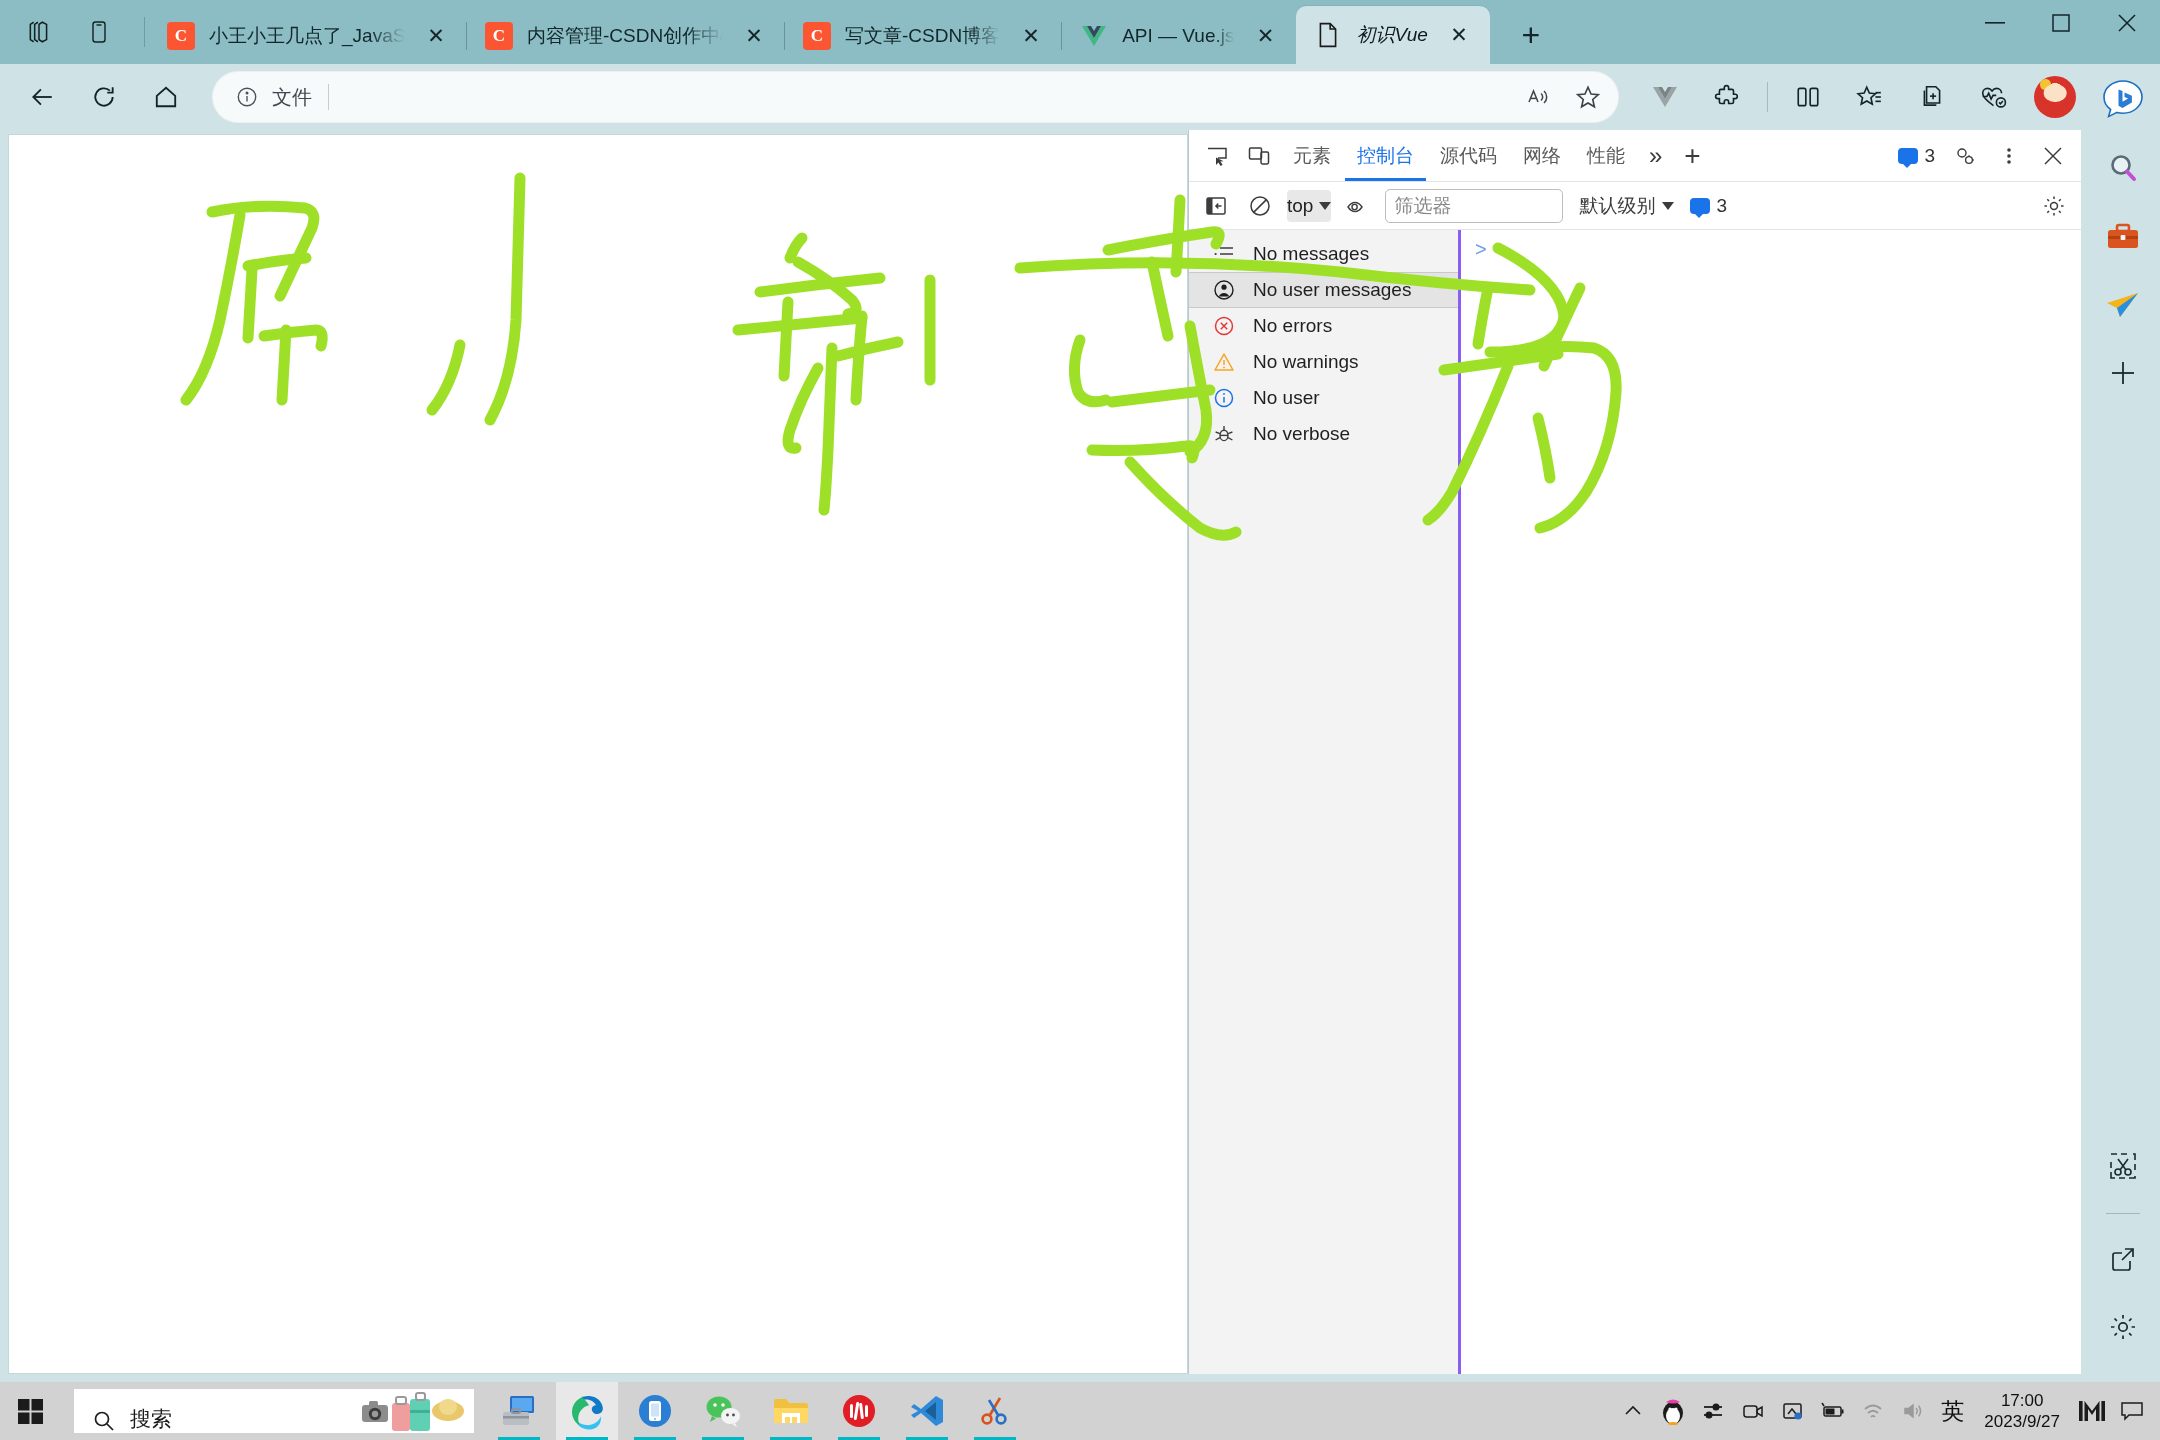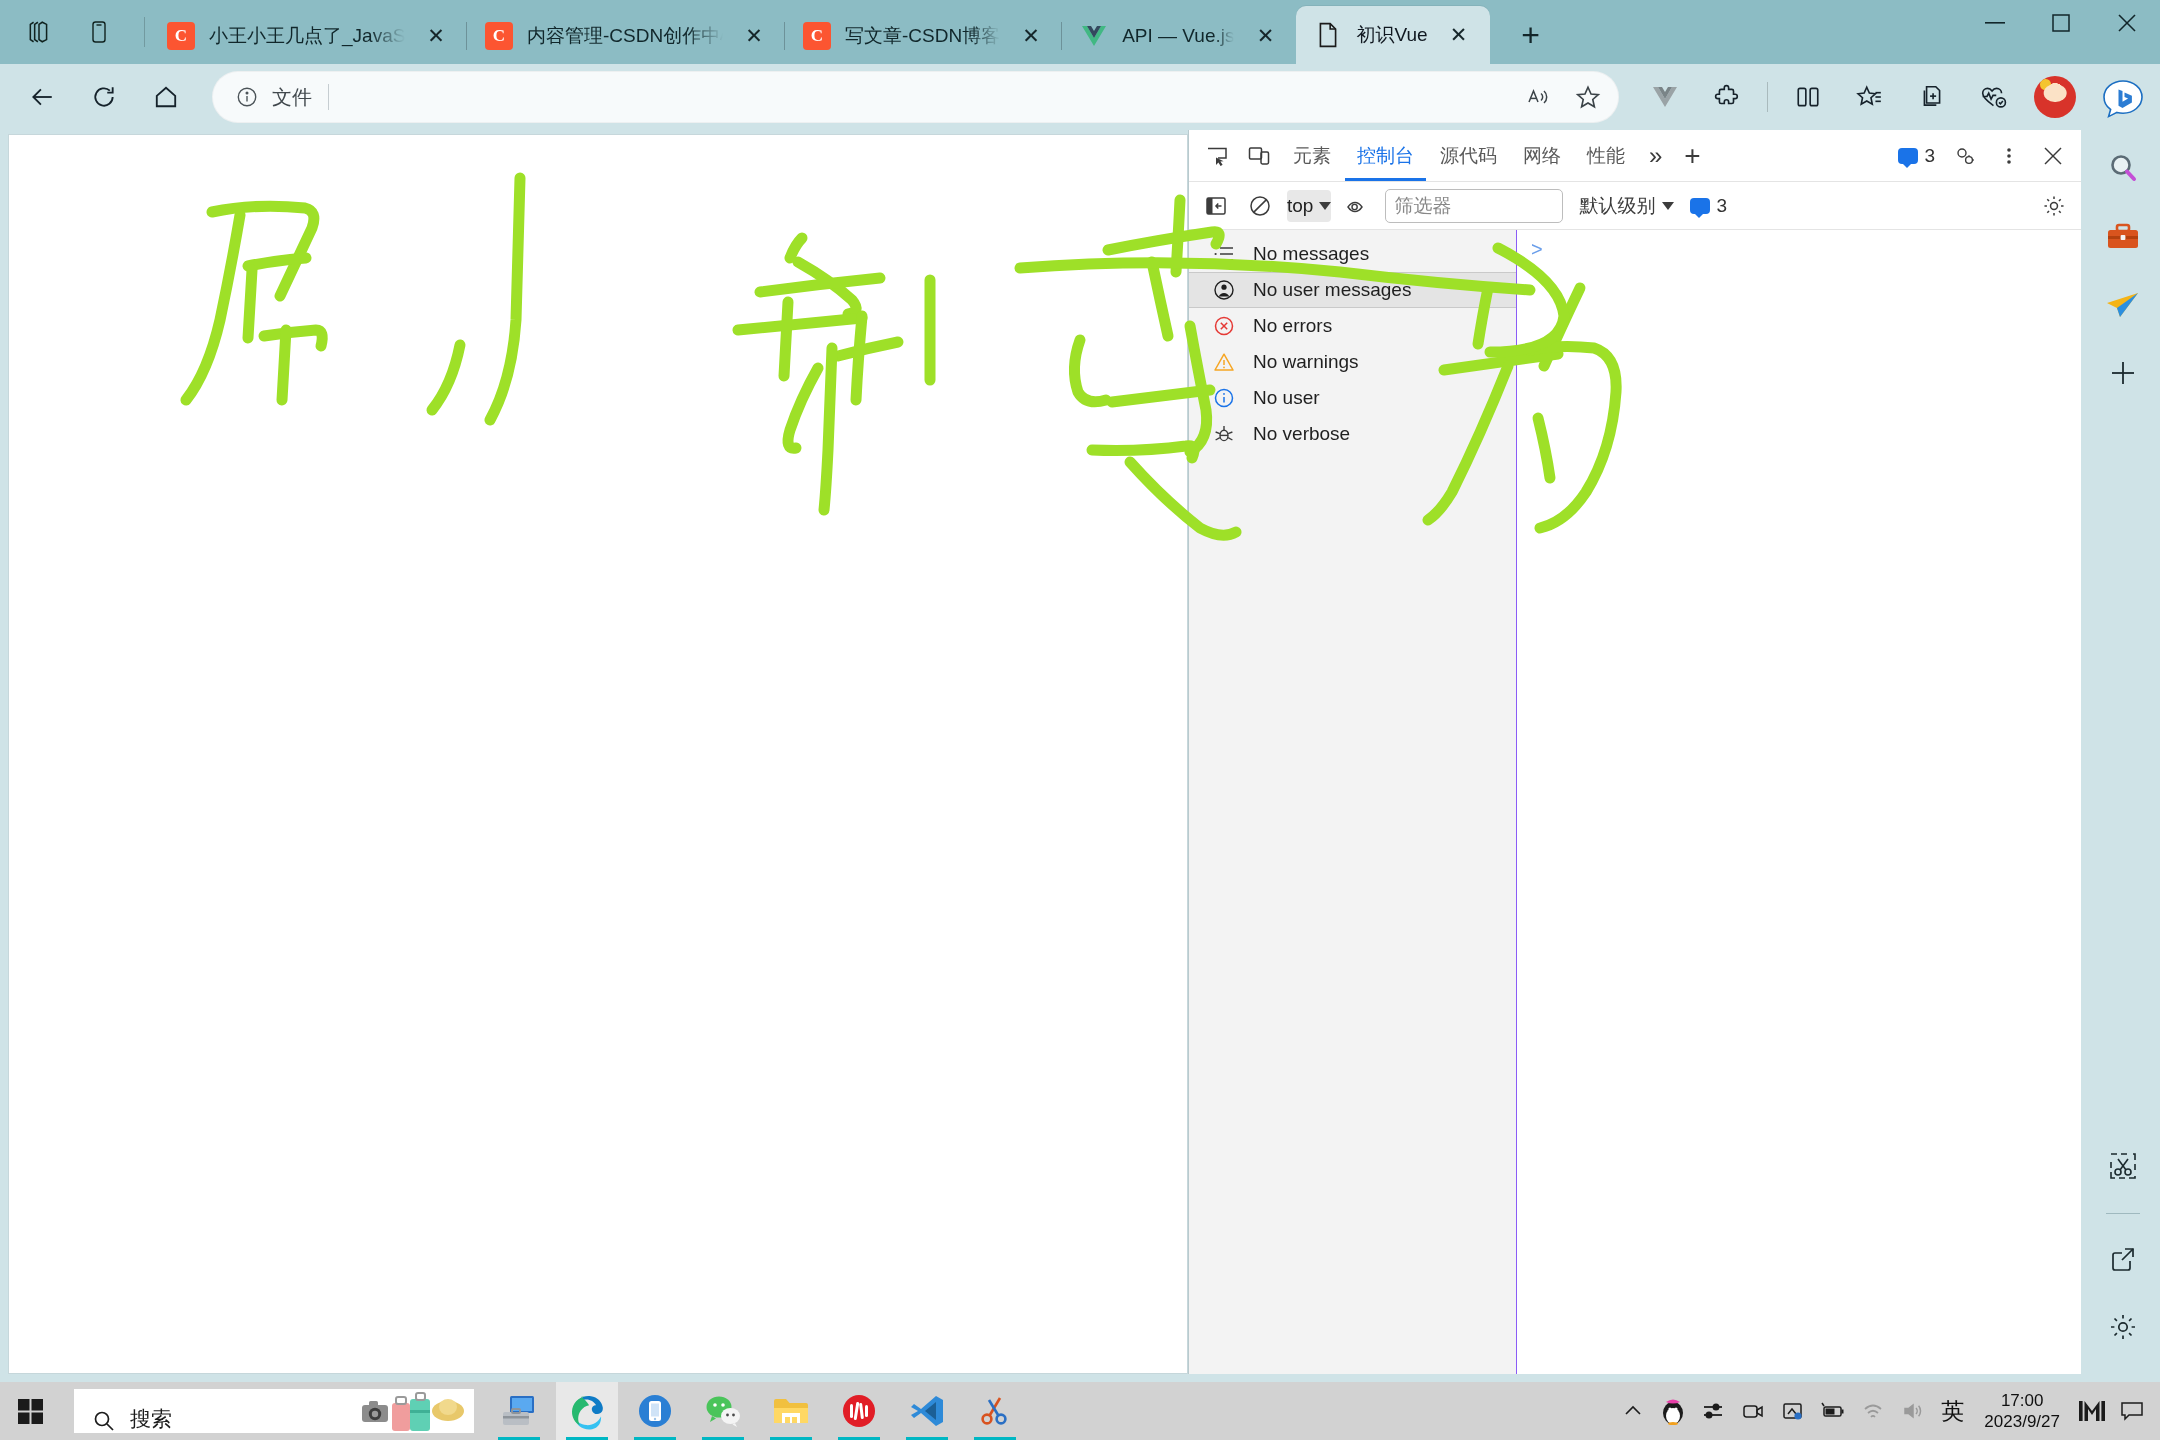--- a/index.html
+++ b/index.html
@@ -58,21 +58,21 @@
   }
   .fav-csdn { background: #fc5531; color: #fff; font-family: "Liberation Serif", serif; }
   .fav-vue { background: transparent; }
   .fav-doc { background: transparent; }
   .tab .label {
     max-width: 196px; overflow: hidden; text-overflow: clip;
     font-size: 19px; line-height: 26px;
     -webkit-mask-image: linear-gradient(to right, #000 82%, transparent 100%);
     mask-image: linear-gradient(to right, #000 82%, transparent 100%);
   }
-  .tab.active .label { max-width: 230px; -webkit-mask-image:none; mask-image:none;}
+  .tab.active .label { max-width: 230px; -webkit-mask-image:none; mask-image:none;font-style:italic;}
   .tab .tclose {
     width: 34px; height: 34px; border-radius: 6px; margin-left: auto;
     display: flex; align-items: center; justify-content: center;
     font-size: 21px; color: #16262a; font-weight: 300;
   }
   .newtab {
     width: 46px; height: 46px; margin-left: 18px; margin-bottom: 6px;
     display: flex; align-items: center; justify-content: center;
     font-size: 32px; font-weight: 300; color: #13262a;
   }
@@ -179,21 +179,21 @@
     width: 178px; height: 34px; border: 1px solid #bdbdbd; border-radius: 5px;
     background: #fff; font-size: 19px; color: #888; padding: 0 8px;
     display: flex; align-items: center;
   }
   .level-select { display:flex;align-items:center;gap:7px;font-size:19px;color:#3c3c3c; margin-left: 6px;}
   .cb-right { margin-left: auto; display:flex; align-items:center; }
 
   
   .console-body { flex: 1; display: flex; position: relative; }
   .console-sidebar {
-    width: 328px; background: #f3f3f3; border-right: 1px solid #8b5cf6;
+    width: 272px; background: #f3f3f3; border-right: 3px solid #8b5cf6;
     padding-top: 6px;
   }
   .side-row {
     display: flex; align-items: center; gap: 16px; height: 36px; padding: 0 12px 0 22px;
     font-size: 19px; color: #1f1f1f; white-space: nowrap;
   }
   .side-row.sel { background: #e4e4e4; border-top:1px solid #c9c9c9; border-bottom:1px solid #c9c9c9;}
   .side-ic { width: 26px; height: 26px; flex:0 0 26px; display:flex;align-items:center;justify-content:center; }
   .console-main { flex: 1; background: #fff; padding: 8px 0 0 14px; }
   .prompt-caret { color: #6a9eea; font-size: 20px; }

